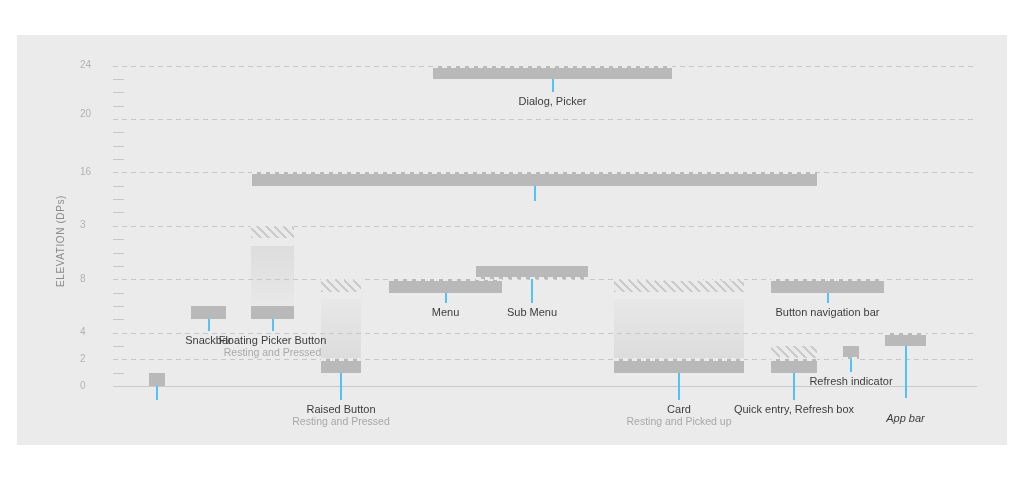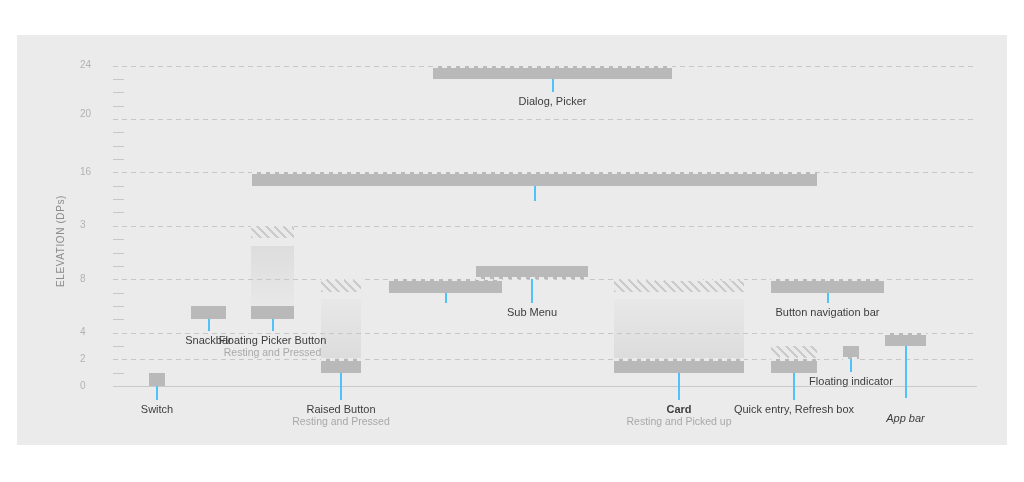--- a/index.html
+++ b/index.html
@@ -69,59 +69,59 @@
       <div class="ylabel" style="left: 80px; top: 379.5px;">0</div>
       <div class="ylabel" style="left: 80px; top: 352.8px;">2</div>
       <div class="ylabel" style="left: 80px; top: 326.1px;">4</div>
       <div class="ylabel" style="left: 80px; top: 272.7px;">8</div>
       <div class="ylabel" style="left: 80px; top: 219.3px;">3</div>
       <div class="ylabel" style="left: 80px; top: 165.9px;">16</div>
       <div class="ylabel" style="left: 80px; top: 108px;">20</div>
       <div class="ylabel" style="left: 80px; top: 59.1px;">24</div>
       <div class="bar" style="left: 149px; top: 372.65px; width: 16px; height: 13.35px; background: rgb(185, 185, 185);"></div>
       <div class="connector" style="left: 156px; top: 386px; height: 14px; background: rgb(79, 195, 247);"></div>
-      <div class="clabel" style="left: 37px; top: 403px;">Switch</div>
       <div class="bar" style="left: 191px; top: 305.9px; width: 35px; height: 13.35px; background: rgb(185, 185, 185);"></div>
       <div class="connector" style="left: 207.5px; top: 319.25px; height: 11.75px; background: rgb(79, 195, 247);"></div>
       <div class="clabel" style="left: 88.5px; top: 334px;">Snackbar</div>
       <div class="ghost ghost-bottom" style="left: 251px; top: 245.825px; width: 43px; height: 60.075px;"></div>
       <div class="hatch notch-top" style="left: 251px; top: 225.8px; width: 43px; height: 12.35px;"></div>
       <div class="bar" style="left: 251px; top: 305.9px; width: 43px; height: 13.35px; background: rgb(185, 185, 185);"></div>
       <div class="connector" style="left: 271.5px; top: 319.25px; height: 11.75px; background: rgb(79, 195, 247);"></div>
       <div class="clabel" style="left: 152.5px; top: 334px;">Floating Picker Button</div>
       <div class="csub" style="left: 152.5px; top: 346px;">Resting and Pressed</div>
       <div class="ghost ghost-top" style="left: 321px; top: 299.225px; width: 40px; height: 60.075px;"></div>
       <div class="hatch notch-top" style="left: 321px; top: 279.2px; width: 40px; height: 12.35px;"></div>
       <div class="bar notch-top" style="left: 321px; top: 359.3px; width: 40px; height: 13.35px; background: rgb(185, 185, 185);"></div>
       <div class="connector" style="left: 340px; top: 372.65px; height: 27.35px; background: rgb(79, 195, 247);"></div>
       <div class="clabel" style="left: 221px; top: 403px;">Raised Button</div>
       <div class="csub" style="left: 221px; top: 415px;">Resting and Pressed</div>
       <div class="bar notch-top" style="left: 389px; top: 279.2px; width: 113px; height: 13.35px; background: rgb(185, 185, 185);"></div>
       <div class="connector" style="left: 444.5px; top: 292.55px; height: 10.45px; background: rgb(79, 195, 247);"></div>
+      <div class="clabel" style="left: 325.5px; top: 306px;">Menu</div>
       <div class="bar notch-bottom" style="left: 476px; top: 265.85px; width: 112px; height: 13.35px; background: rgb(185, 185, 185);"></div>
       <div class="connector" style="left: 531px; top: 279.2px; height: 23.8px; background: rgb(79, 195, 247);"></div>
       <div class="clabel" style="left: 412px; top: 306px;">Sub Menu</div>
       <div class="bar notch-top" style="left: 433px; top: 65.6px; width: 239px; height: 13.35px; background: rgb(185, 185, 185);"></div>
       <div class="connector" style="left: 551.5px; top: 78.95px; height: 13.05px; background: rgb(79, 195, 247);"></div>
       <div class="clabel" style="left: 432.5px; top: 95px;">Dialog, Picker</div>
       <div class="bar notch-top" style="left: 252px; top: 172.4px; width: 565px; height: 13.35px; background: rgb(185, 185, 185);"></div>
       <div class="connector" style="left: 533.5px; top: 185.75px; height: 15.25px; background: rgb(79, 195, 247);"></div>
       <div class="ghost ghost-top" style="left: 614px; top: 299.225px; width: 130px; height: 60.075px;"></div>
       <div class="hatch notch-top" style="left: 614px; top: 279.2px; width: 130px; height: 12.35px;"></div>
       <div class="bar notch-top" style="left: 614px; top: 359.3px; width: 130px; height: 13.35px; background: rgb(185, 185, 185);"></div>
       <div class="connector" style="left: 678px; top: 372.65px; height: 27.35px; background: rgb(79, 195, 247);"></div>
-      <div class="clabel" style="left: 559px; top: 403px; font-weight: bold;">Card</div>
+      <div class="clabel" style="left: 559px; top: 403px;">Card</div>
       <div class="csub" style="left: 559px; top: 415px;">Resting and Picked up</div>
       <div class="bar notch-top" style="left: 771px; top: 279.2px; width: 113px; height: 13.35px; background: rgb(185, 185, 185);"></div>
       <div class="connector" style="left: 826.5px; top: 292.55px; height: 10.45px; background: rgb(79, 195, 247);"></div>
       <div class="clabel" style="left: 707.5px; top: 306px;">Button navigation bar</div>
       <div class="hatch notch-bottom" style="left: 771px; top: 345.95px; width: 46px; height: 12.35px;"></div>
       <div class="bar notch-top" style="left: 771px; top: 359.3px; width: 46px; height: 13.35px; background: rgb(185, 185, 185);"></div>
       <div class="connector" style="left: 793px; top: 372.65px; height: 27.35px; background: rgb(79, 195, 247);"></div>
       <div class="clabel" style="left: 674px; top: 403px;">Quick entry, Refresh box</div>
       <div class="bar notch-bottom" style="left: 843px; top: 345.95px; width: 16px; height: 13.35px; background: rgb(185, 185, 185);"></div>
       <div class="connector" style="left: 850px; top: 359.3px; height: 12.7px; background: rgb(79, 195, 247);"></div>
-      <div class="clabel" style="left: 731px; top: 375px;">Floating indicator</div>
+      <div class="clabel" style="left: 731px; top: 375px;">Refresh indicator</div>
       <div class="bar notch-top" style="left: 885px; top: 332.6px; width: 41px; height: 13.35px; background: rgb(185, 185, 185);"></div>
       <div class="connector" style="left: 904.5px; top: 345.95px; height: 52.05px; background: rgb(79, 195, 247);"></div>
       <div class="clabel" style="left: 785.5px; top: 412px; font-style: italic;">App bar</div>
     </div>
 </div>
 
 </body></html>

